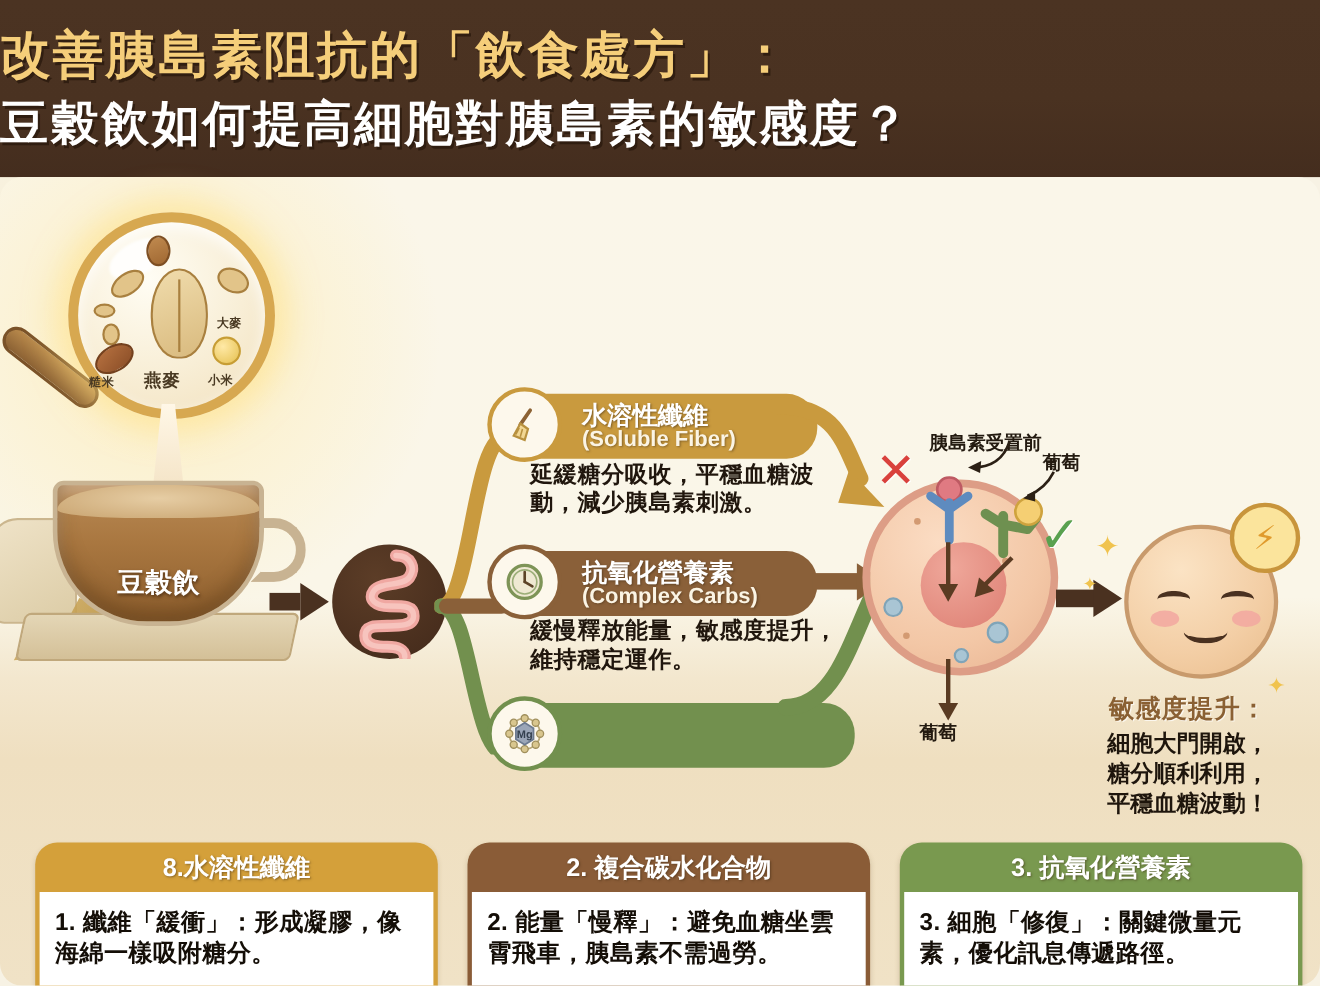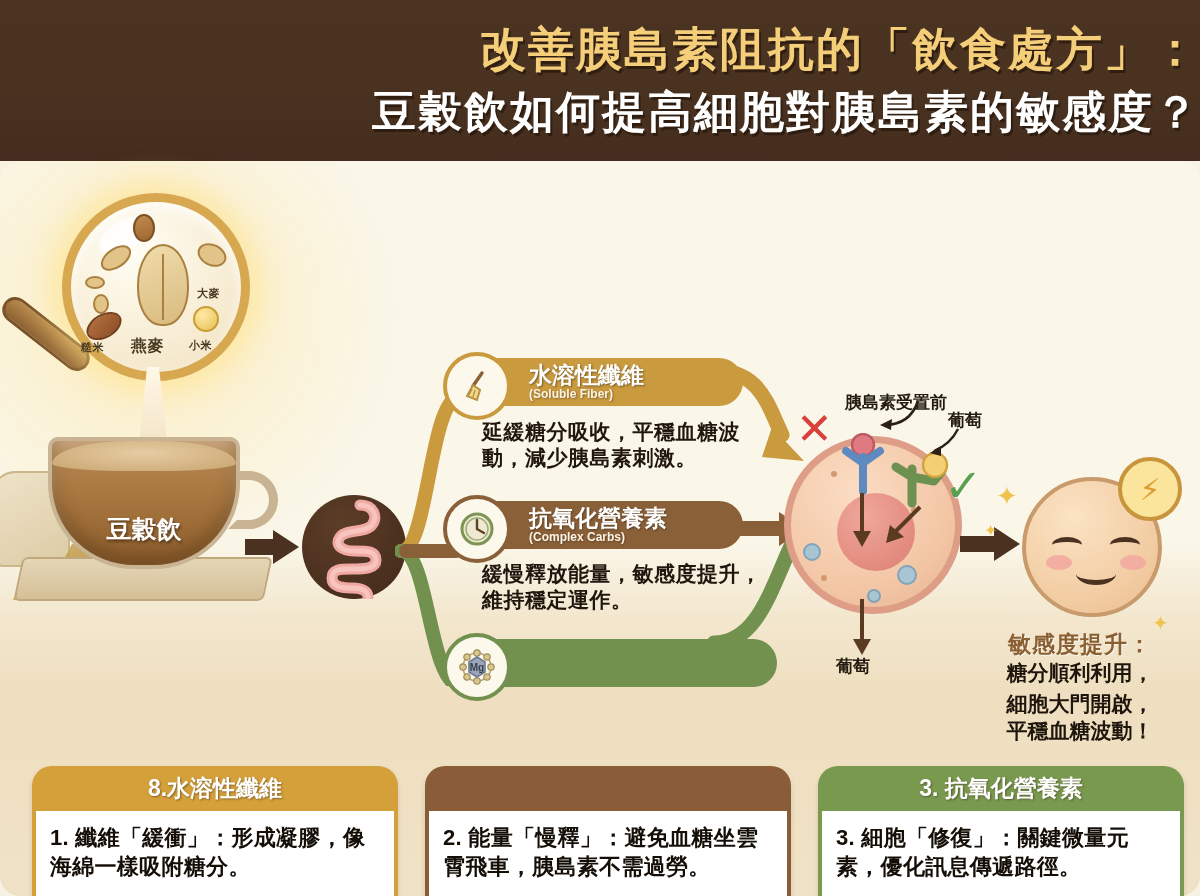--- a/index.html
+++ b/index.html
@@ -10,21 +10,21 @@
     background:#F7F2E4;
     overflow:hidden;
     position:relative;
   }
 
   
   .header {
     position:absolute; left:0; top:0; width:1200px; height:161px;
     background:linear-gradient(180deg,#4B3322 0%,#4A3221 55%,#442D1E 100%);
     display:flex; flex-direction:column;
-    align-items:flex-end; justify-content:center;
+    align-items:flex-start; justify-content:center;
     gap:2px;
   }
   .title-line1 {
     font-size:46px; font-weight:bold; letter-spacing:2px;
     color:#F5CE7A;
     text-shadow:2px 3px 0 rgba(40,24,12,.75);
     white-space:nowrap;
   }
   .title-line2 {
     font-size:44px; font-weight:bold; letter-spacing:2px;
@@ -158,34 +158,34 @@
     position:absolute; height:16px; background:#4A3120;
   }
 
   .gut {
     position:absolute; left:302px; top:334px; width:104px; height:104px;
     border-radius:50%;
     background:radial-gradient(circle at 38% 30%,#5C3D27,#42291A);
   }
   .gut-svg{ position:absolute; left:0; top:0; }
   .pill {
-    position:absolute; height:48px; border-radius:28px;
+    position:absolute; height:59px; border-radius:28px;
     display:flex; align-items:center;
     padding-left:82px;
   }
   .pill-gold  { background:#C99A3E; }
   .pill-brown { background:#8A6039; }
   .pill-green { background:#72904E; }
   .pill-txt { display:flex; flex-direction:column; line-height:1.02; }
   .pill-zh {
     font-size:23px; font-weight:bold; color:#FFFFFF;
     text-shadow:1px 1px 2px rgba(60,40,18,.55); white-space:nowrap;
   }
   .pill-en {
-    font-size:12px; font-weight:bold; color:#FBF4E4;
+    font-size:20px; font-weight:bold; color:#FBF4E4;
     text-shadow:1px 1px 2px rgba(60,40,18,.45); white-space:nowrap;
   }
   .pill-badge {
     position:absolute; left:-4px; top:-6px; width:68px; height:68px;
     border-radius:50%; background:#FDF8EC;
     display:flex; align-items:center; justify-content:center;
   }
   .badge-gold  { border:4px solid #C99A3E; }
   .badge-brown { border:4px solid #8A6039; }
   .badge-green { border:4px solid #72904E; }
@@ -476,31 +476,32 @@
     <div class="cheek cheek-l"></div>
     <div class="cheek cheek-r"></div>
     <div class="eye eye-l"></div>
     <div class="eye eye-r"></div>
     <div class="smile"></div>
   </div>
   <div class="bolt-bubble">⚡</div>
 
   <div class="summary-right">
     <div class="summary-title">敏感度提升：</div>
+    <div class="summary-body">細胞大門開啟，</div>
     <div class="summary-body" style="margin-top:0;">糖分順利利用，</div>
-    <div class="summary-body">細胞大門開啟，</div>
     <div class="summary-body" style="margin-top:0;">平穩血糖波動！</div>
   </div>
 
   <div class="cards">
     <div class="card c1">
       <div class="card-head">8.水溶性纖維</div>
       <div class="card-body">1. 纖維「緩衝」：形成凝膠，像海綿一樣吸附糖分。</div>
     </div>
     <div class="card c2">
+      <div class="card-head">2. 複合碳水化合物</div>
       <div class="card-body">2. 能量「慢釋」：避免血糖坐雲霄飛車，胰島素不需過勞。</div>
     </div>
     <div class="card c3">
       <div class="card-head">3. 抗氧化營養素</div>
       <div class="card-body">3. 細胞「修復」：關鍵微量元素，優化訊息傳遞路徑。</div>
     </div>
   </div>
 
 </div>
 

